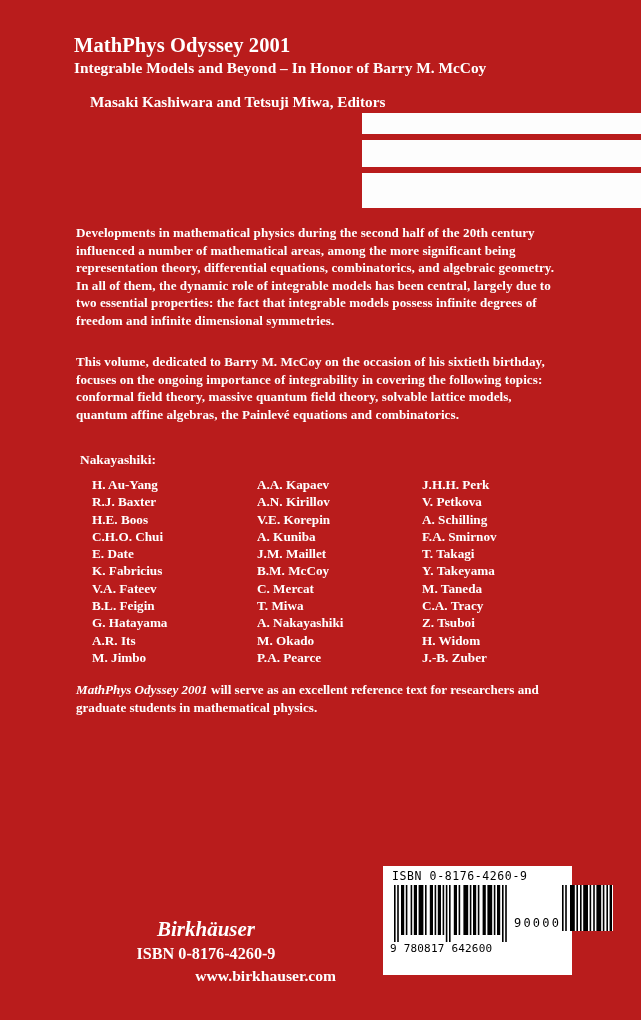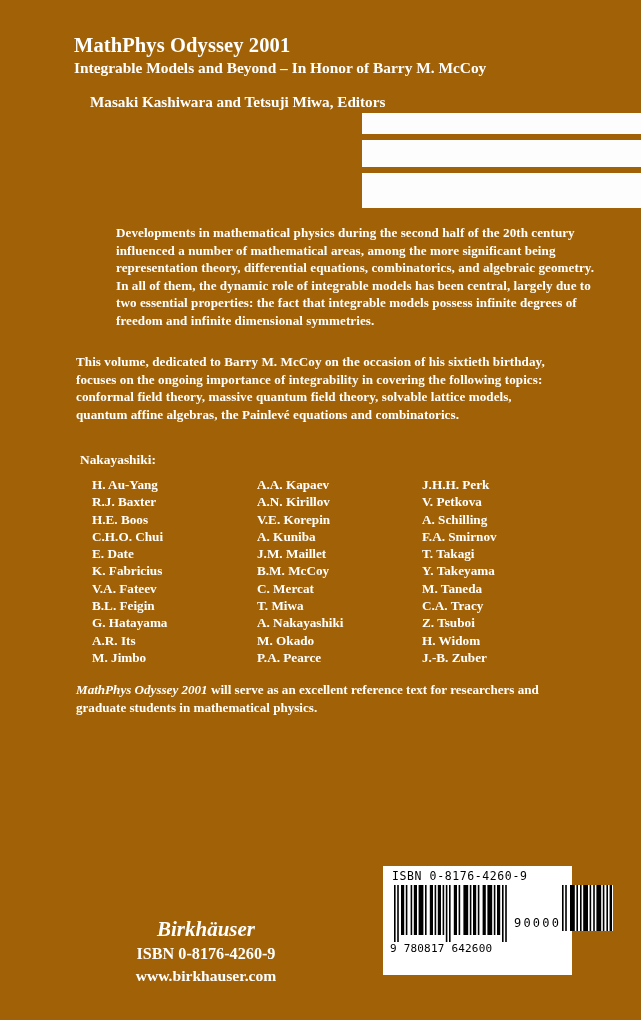--- a/index.html
+++ b/index.html
@@ -5,21 +5,21 @@
 <style>
   html, body {
     margin: 0;
     padding: 0;
     background: #ffffff;
   }
   #cover {
     position: relative;
     width: 641px;
     height: 1020px;
-    background: #a16207;
+    background: #b91c1c;
     overflow: hidden;
     font-family: "Liberation Serif", "DejaVu Serif", serif;
     color: #ffffff;
     -webkit-font-smoothing: antialiased;
   }
 
   
   .title-block {
     position: absolute;
     left: 74px;
@@ -137,20 +137,21 @@
     font-size: 16.2px;
     font-weight: bold;
     line-height: 1.22;
     margin: 0 0 2px 0;
   }
   .pub-url {
     font-size: 15.6px;
     font-weight: bold;
     line-height: 1.22;
     margin: 0;
+    text-align: right;
   }
 
   
   .barcode-box {
     position: absolute;
     left: 383px;
     top: 866px;
     width: 189px;
     height: 109px;
     background: #ffffff;
@@ -213,21 +214,21 @@
   <div class="title-block">
     <div class="main-title">MathPhys Odyssey 2001</div>
     <div class="subtitle"><span>Integrable Models and Beyond – </span><span class="honor">In Honor of Barry M. McCoy</span></div>
     <div class="editors">Masaki Kashiwara and Tetsuji Miwa, Editors</div>
   </div>
 
   <div class="bar bar-1"></div>
   <div class="bar bar-2"></div>
   <div class="bar bar-3"></div>
 
-  <div class="body-text" style="top:224px;margin-left:40px;">
+  <div class="body-text" style="top:224px;">
     <p class="para">Developments in mathematical physics during the second half of the 20th century influenced a number of mathematical areas, among the more significant being representation theory, differential equations, combinatorics, and algebraic geometry. In all of them, the dynamic role of integrable models has been central, largely due to two essential properties: the fact that integrable models possess infinite degrees of freedom and infinite dimensional symmetries.</p>
   </div>
   <div class="body-text" style="top:353px;">
     <p class="para">This volume, dedicated to Barry M. McCoy on the occasion of his sixtieth birthday, focuses on the ongoing importance of integrability in covering the following topics: conformal field theory, massive quantum field theory, solvable lattice models, quantum affine algebras, the Painlevé equations and combinatorics.</p>
   </div>
 
   <div class="contrib-wrap">
     <div class="contrib-heading">Nakayashiki:</div>
     <div class="contrib-cols">
       <div class="contrib-col col-1">

